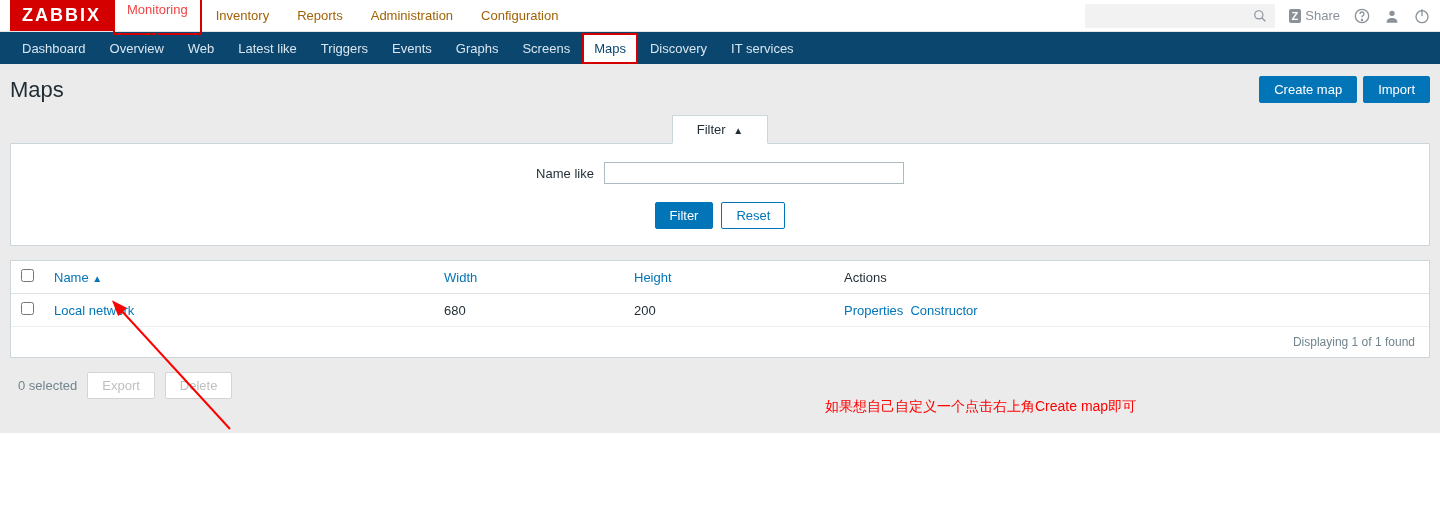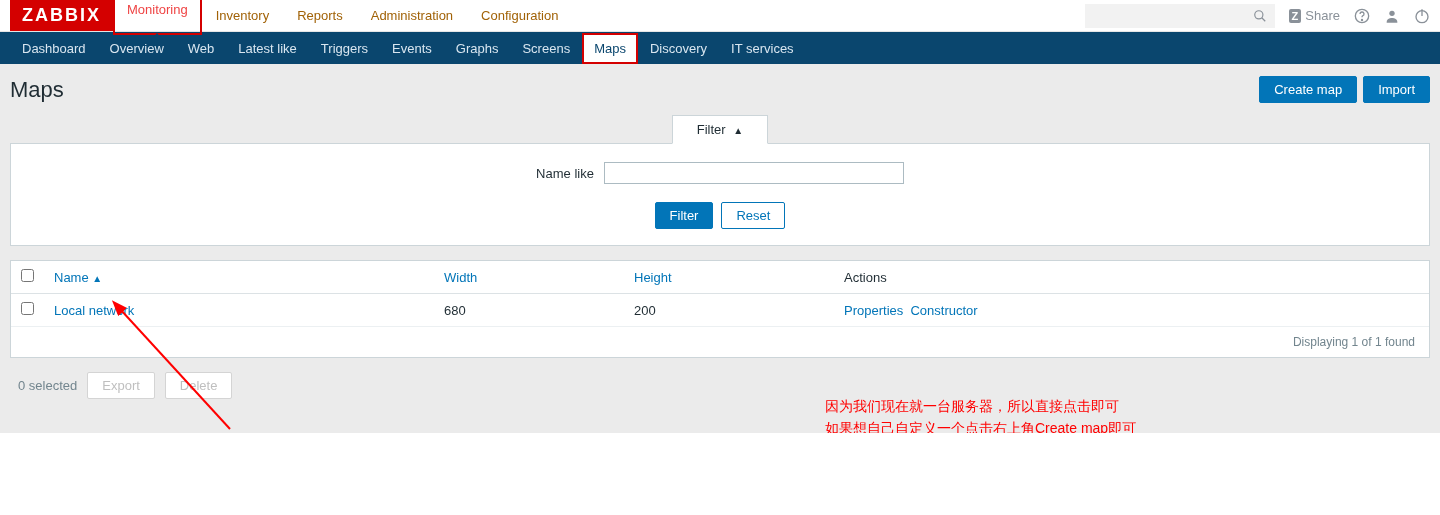--- a/index.html
+++ b/index.html
@@ -192,16 +192,15 @@
 
   <svg class="annotation-arrow" style="left:110px; top:184px;" width="130" height="140">
     <defs>
         <marker id="ah" markerWidth="10" markerHeight="10" refX="2" refY="3" orient="auto">
           <path d="M0,0 L0,6 L8,3 z" fill="#ff0000"></path>
         </marker>
       </defs>
     <line x1="120" y1="130" x2="10" y2="10" stroke="#ff0000" stroke-width="2" marker-end="url(#ah)"></line>
   </svg>
   <div class="annotation-text" style="left:825px; top:280px;">
-    <p>因为我们现在就一台服务器，所以直接点击即可</p>
     <p>如果想自己自定义一个点击右上角Create map即可</p>
   </div>
 </div>
 
 </body></html>

